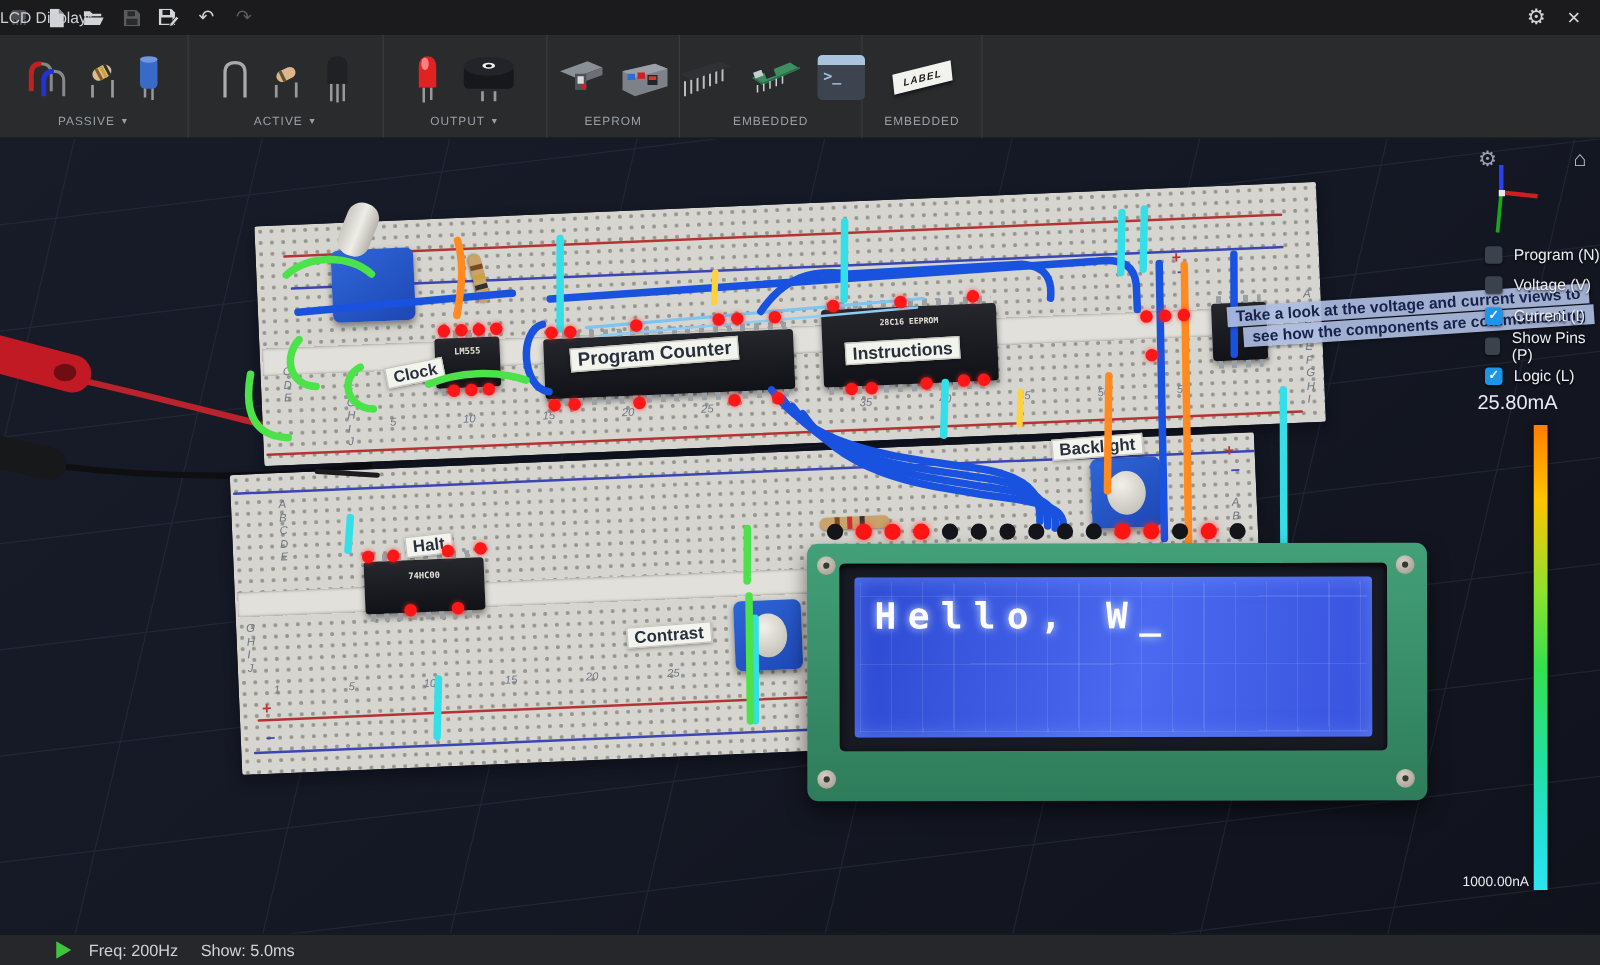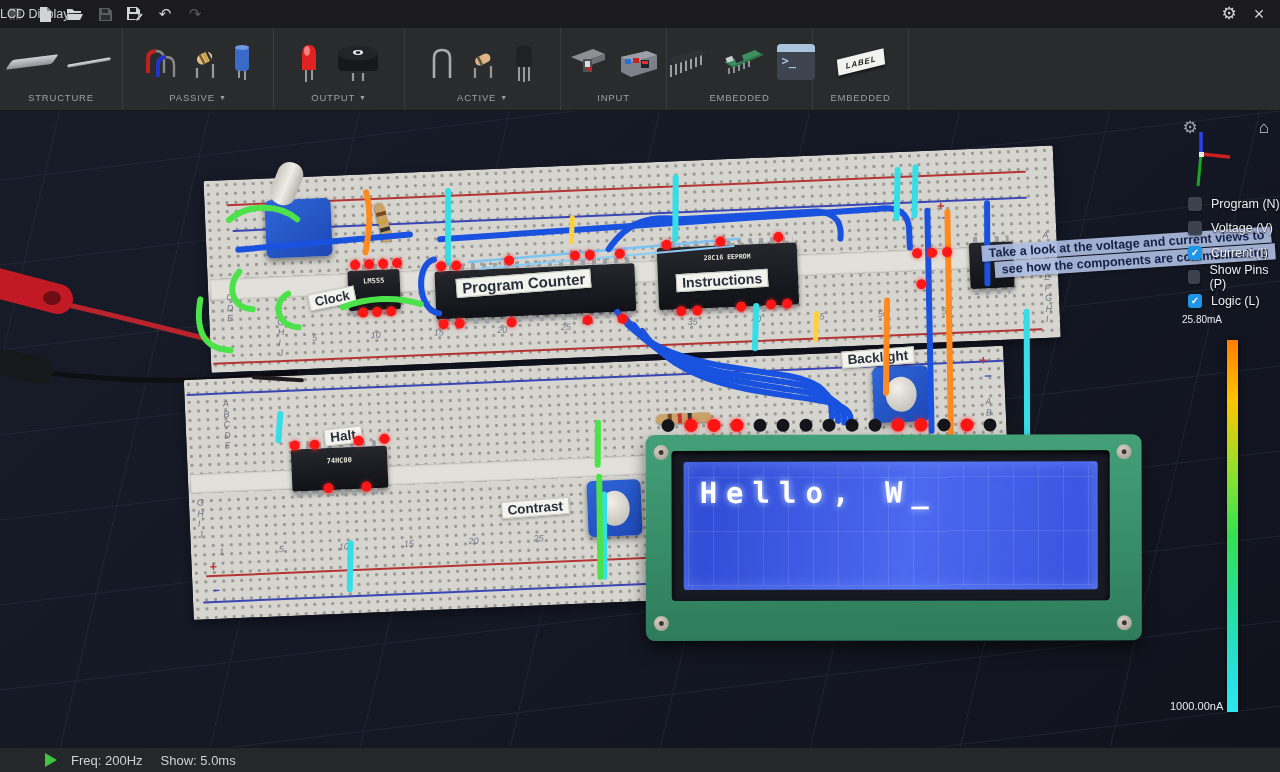--- a/index.html
+++ b/index.html
@@ -109,21 +109,21 @@
   
   .tooltip{position:absolute;left:982px;top:126px;transform:rotate(-3.8deg);z-index:18;
     font-size:12.5px;font-weight:bold;color:#16224a;}
   .tooltip .tl{background:rgba(173,188,224,.92);padding:1px 7px;width:max-content;box-shadow:0 1px 3px rgba(0,0,0,.4);}
   .tooltip .tl+.tl{margin-top:1px;margin-left:12px;}
 
   
   .scalebar{position:absolute;left:1227px;top:230px;width:11px;height:372px;z-index:15;
     background:linear-gradient(to bottom,#ff7d00 0%,#ffc400 16%,#8ce22e 36%,#35e04e 52%,#23dfa0 72%,#27e0e4 92%,#2ee6ee 100%);
     box-shadow:0 0 6px rgba(0,0,0,.5);}
-  .scale-max{position:absolute;left:1182px;top:204px;color:#e8ebf0;font-size:10px;z-index:15;}
+  .scale-max{position:absolute;left:1182px;top:204px;color:#e8ebf0;font-size:16px;z-index:15;}
   .scale-min{position:absolute;left:1170px;top:590px;color:#e8ebf0;font-size:11px;z-index:15;}
 
   
   .statusbar{position:absolute;left:0;bottom:0;width:1280px;height:24px;background:#26272a;
     border-top:1px solid #17181a;display:flex;align-items:center;z-index:50;}
   .statusbar .txt{color:#cfd2d6;font-size:13px;margin-right:18px;}
   .play{margin:0 14px 0 44px;}
 </style>
 </head>
 <body>
@@ -182,33 +182,20 @@
         </div>
       <div class="tb-ico">
           <span class="glyph" style="font-size:18px">×</span>
         </div>
     </div>
   </div>
 
   <div class="toolbar">
 
 
-    <div class="section" style="width:122px">
-      <div class="sec-items">
-        <div class="tool">
-            <div class="thumb-board"></div>
-          </div>
-        <div class="tool">
-            <div class="thumb-wire"></div>
-          </div>
-      </div>
-      <div class="sec-label">
-          <span>STRUCTURE</span>
-        </div>
-    </div>
 
     <div class="section" style="width:150px">
       <div class="sec-items">
         <div class="tool">
           <svg width="34" height="38" viewBox="0 0 34 38">
               <path d="M4 30 v-14 q0-8 8-8" fill="none" stroke="#b22" stroke-width="4"></path>
               <path d="M12 8 q8 0 8 8 v14" fill="none" stroke="#888" stroke-width="2.4"></path>
               <path d="M14 34 v-12 q0-8 8-8" fill="none" stroke="#23c" stroke-width="4"></path>
               <path d="M22 14 q8 0 8 8 v12" fill="none" stroke="#888" stroke-width="2.4"></path>
             </svg>
@@ -231,20 +218,49 @@
               <ellipse cx="10" cy="5.5" rx="7" ry="2.6" fill="#6f97e0"></ellipse>
             </svg>
         </div>
       </div>
       <div class="sec-label">
           <span>PASSIVE</span>
           <span class="dd">▼</span>
         </div>
     </div>
 
+    <div class="section" style="width:155px">
+      <div class="sec-items">
+        <div class="tool">
+          <svg width="26" height="40" viewBox="0 0 26 40">
+              <path d="M5 36 V16 q0-8 8-8 q8 0 8 8 v20" fill="none" stroke="#aaa" stroke-width="2.6"></path>
+            </svg>
+        </div>
+        <div class="tool">
+          <svg width="28" height="40" viewBox="0 0 28 40">
+              <path d="M6 36 v-10 M22 36 v-12" stroke="#999" stroke-width="2.2" fill="none"></path>
+              <g transform="rotate(-26 14 18)">
+                <rect x="6" y="13" width="16" height="9" rx="4.5" fill="#e0b48a"></rect>
+                <rect x="9.5" y="13" width="2.6" height="9" fill="#553"></rect>
+              </g>
+            </svg>
+        </div>
+        <div class="tool">
+          <svg width="26" height="42" viewBox="0 0 26 42">
+              <path d="M8 40 v-14 M13 41 v-15 M18 40 v-14" stroke="#999" stroke-width="2" fill="none"></path>
+              <path d="M5 26 v-14 q0-8 8-8 t8 8 v14 z" fill="#1f2125"></path>
+            </svg>
+        </div>
+      </div>
+      <div class="sec-label">
+          <span>ACTIVE</span>
+          <span class="dd">▼</span>
+        </div>
+    </div>
+
     <div class="section" style="width:130px">
       <div class="sec-items">
         <div class="tool">
           <svg width="24" height="42" viewBox="0 0 24 42">
               <path d="M9 41 v-12 M15 39 v-10" stroke="#999" stroke-width="2" fill="none"></path>
               <path d="M5 29 v-16 q0-9 7-9 t7 9 v16 z" fill="#e02222"></path>
               <ellipse cx="10" cy="10" rx="3" ry="5" fill="rgba(255,160,160,.75)"></ellipse>
             </svg>
         </div>
         <div class="tool">
@@ -252,49 +268,20 @@
               <path d="M18 40 v-8 M28 40 v-8" stroke="#999" stroke-width="2.2" fill="none"></path>
               <rect x="3" y="12" width="40" height="18" rx="4" fill="#17181b"></rect>
               <ellipse cx="23" cy="12" rx="20" ry="7.5" fill="#232429"></ellipse>
               <ellipse cx="23" cy="11.5" rx="5" ry="2.4" fill="#f0f0f0"></ellipse>
               <ellipse cx="23" cy="11.5" rx="2.4" ry="1.2" fill="#101114"></ellipse>
             </svg>
         </div>
       </div>
       <div class="sec-label">
           <span>OUTPUT</span>
-          <span class="dd">▼</span>
-        </div>
-    </div>
-
-    <div class="section" style="width:155px">
-      <div class="sec-items">
-        <div class="tool">
-          <svg width="26" height="40" viewBox="0 0 26 40">
-              <path d="M5 36 V16 q0-8 8-8 q8 0 8 8 v20" fill="none" stroke="#aaa" stroke-width="2.6"></path>
-            </svg>
-        </div>
-        <div class="tool">
-          <svg width="28" height="40" viewBox="0 0 28 40">
-              <path d="M6 36 v-10 M22 36 v-12" stroke="#999" stroke-width="2.2" fill="none"></path>
-              <g transform="rotate(-26 14 18)">
-                <rect x="6" y="13" width="16" height="9" rx="4.5" fill="#e0b48a"></rect>
-                <rect x="9.5" y="13" width="2.6" height="9" fill="#553"></rect>
-              </g>
-            </svg>
-        </div>
-        <div class="tool">
-          <svg width="26" height="42" viewBox="0 0 26 42">
-              <path d="M8 40 v-14 M13 41 v-15 M18 40 v-14" stroke="#999" stroke-width="2" fill="none"></path>
-              <path d="M5 26 v-14 q0-8 8-8 t8 8 v14 z" fill="#1f2125"></path>
-            </svg>
-        </div>
-      </div>
-      <div class="sec-label">
-          <span>ACTIVE</span>
           <span class="dd">▼</span>
         </div>
     </div>
 
     <div class="section" style="width:105px">
       <div class="sec-items" style="gap:8px">
         <div class="tool">
           <svg width="40" height="34" viewBox="0 0 40 34">
               <path d="M2 12 l22-8 12 5 -22 8 z" fill="#8b8f96"></path>
               <path d="M14 17 l22-8 v6 l-22 8 z" fill="#6c7076"></path>
@@ -308,21 +295,21 @@
               <path d="M4 12 l26-6 10 4 v14 l-26 8 -10-5 z" fill="#7d8189"></path>
               <path d="M4 12 l26-6 10 4 -26 7 z" fill="#9b9fa7"></path>
               <rect x="8" y="14" width="6" height="5" fill="#2a6cd8"></rect>
               <rect x="16" y="13" width="6" height="5" fill="#cc2222"></rect>
               <rect x="24" y="15" width="8" height="8" fill="#23242a"></rect>
               <rect x="25" y="16" width="6" height="3" fill="#d33"></rect>
             </svg>
         </div>
       </div>
       <div class="sec-label">
-          <span>INPUT</span>
+          <span>EEPROM</span>
         </div>
     </div>
 
     <div class="section" style="width:145px">
       <div class="sec-items" style="gap:10px">
         <div class="tool">
           <svg width="46" height="38" viewBox="0 0 46 38">
               <g stroke="#b9bcc0" stroke-width="1.6">
                 <path d="M6 22 v12 M11 20 v12 M16 18 v12 M21 16 v12 M26 14 v12 M31 12 v12 M36 10 v12"></path>
               </g>

